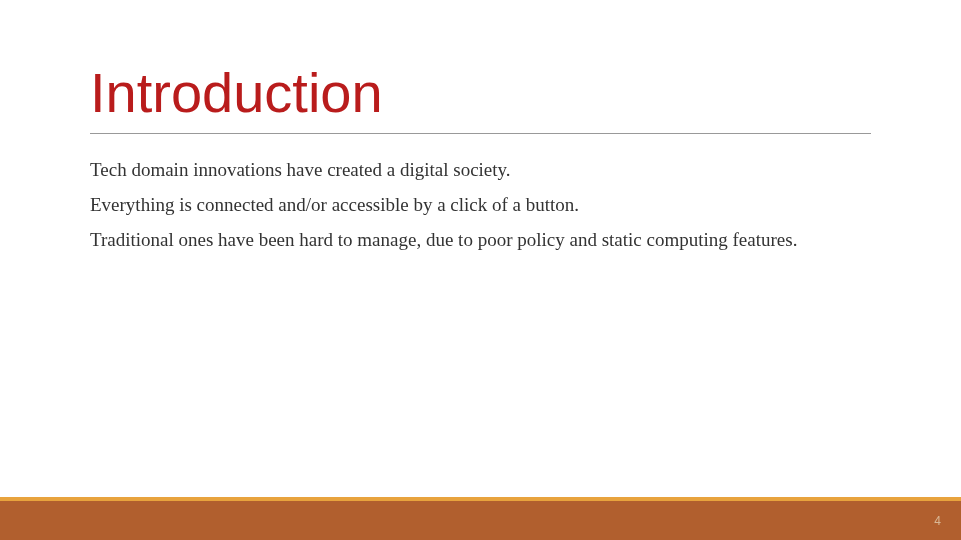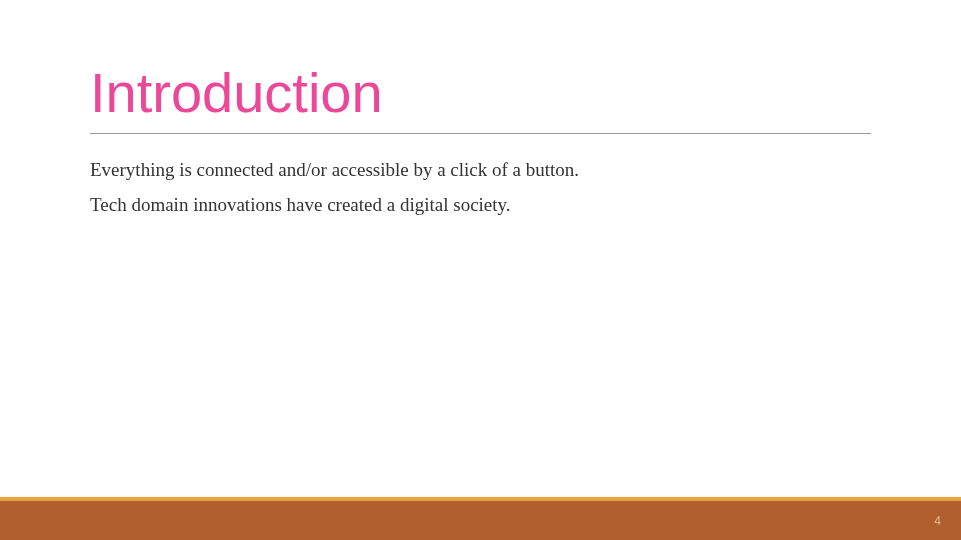--- a/index.html
+++ b/index.html
@@ -14,21 +14,21 @@
       position: relative;
       font-family: Georgia, 'Times New Roman', serif;
       overflow: hidden;
     }
     .slide-content {
       padding: 60px 90px 0 90px;
     }
     .slide-title {
       font-size: 56px;
       font-weight: 400;
-      color: #ec4899;
+      color: #b91c1c;
       font-family: 'Segoe UI Light', 'Segoe UI', Arial, sans-serif;
       margin-bottom: 8px;
     }
     .title-underline {
       border-bottom: 1px solid #999999;
       margin-bottom: 18px;
     }
     .body-text {
       font-size: 19px;
       color: #333333;
@@ -56,19 +56,20 @@
       font-family: Arial, sans-serif;
     }
   </style>
 </head>
 <body>
 
 <div class="slide-content">
   <h1 class="slide-title">Introduction</h1>
   <div class="title-underline"></div>
   <div class="body-text">
+    <p>Tech domain innovations have created a digital society.</p>
     <p>Everything is connected and/or accessible by a click of a button.</p>
-    <p>Tech domain innovations have created a digital society.</p>
+    <p>Traditional ones have been hard to manage, due to poor policy and static computing features.</p>
   </div>
 </div>
 
 <div class="footer-bar"></div>
 <div class="page-number">4</div>
 
 </body></html>

